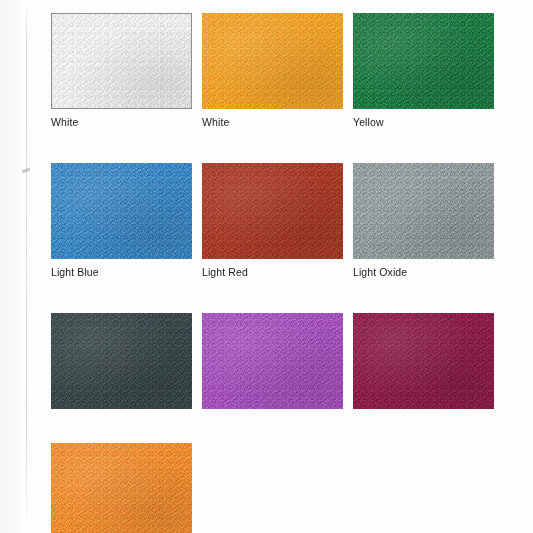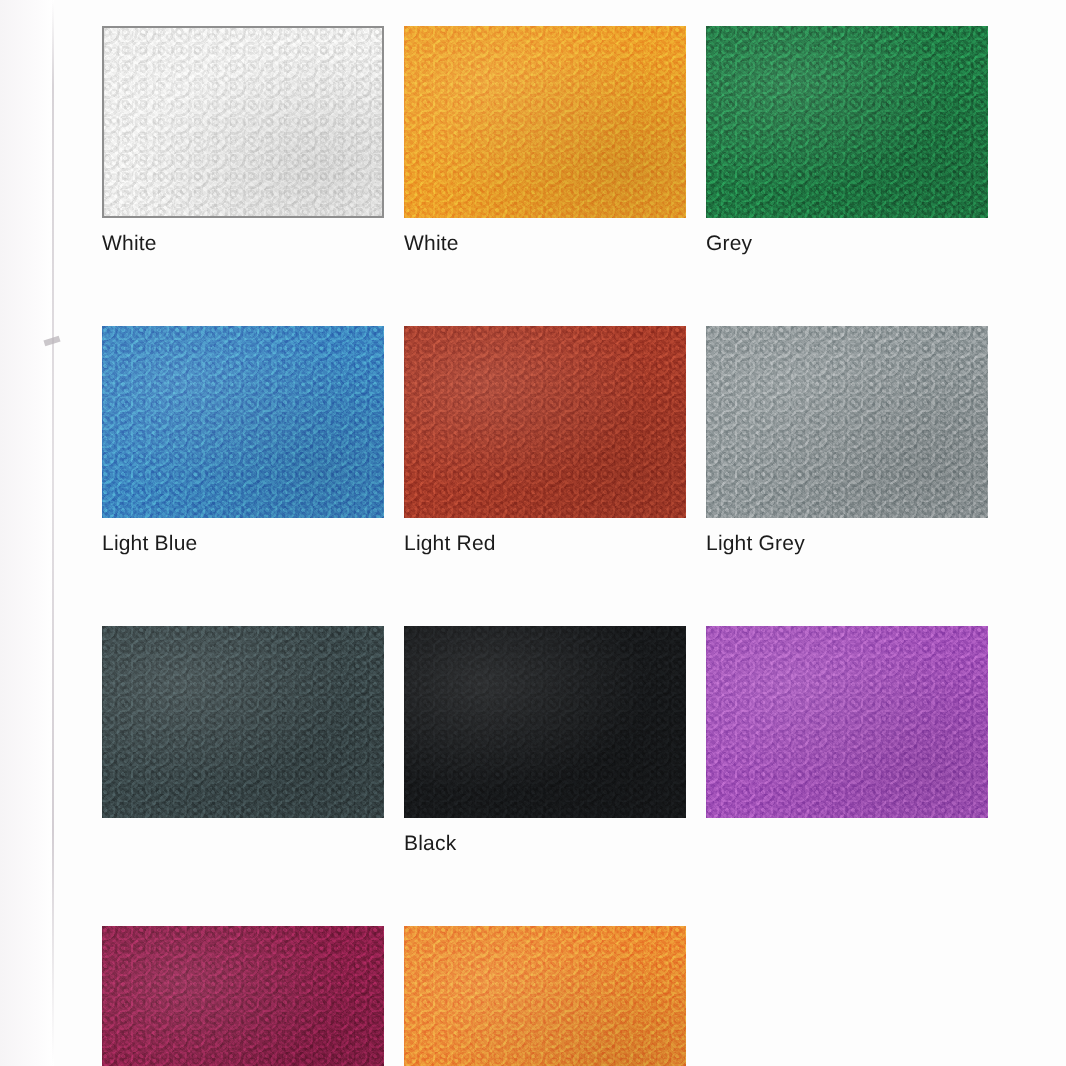--- a/index.html
+++ b/index.html
@@ -158,56 +158,49 @@
       <div class="swatch-cell">
         <div class="swatch-chip" style="background-color: rgb(237, 160, 42);"></div>
         <div class="swatch-caption">
           <span class="swatch-label">White</span>
           <span class="swatch-note is-empty"></span>
         </div>
       </div>
       <div class="swatch-cell">
         <div class="swatch-chip" style="background-color: rgb(32, 122, 68);"></div>
         <div class="swatch-caption">
-          <span class="swatch-label">Grey</span>
+          <span class="swatch-label">Yellow</span>
           <span class="swatch-note is-empty"></span>
         </div>
       </div>
       <div class="swatch-cell">
         <div class="swatch-chip" style="background-color: rgb(61, 135, 193);"></div>
         <div class="swatch-caption">
           <span class="swatch-label">Light Blue</span>
           <span class="swatch-note is-empty"></span>
         </div>
       </div>
       <div class="swatch-cell">
         <div class="swatch-chip" style="background-color: rgb(167, 59, 41);"></div>
         <div class="swatch-caption">
           <span class="swatch-label">Light Red</span>
           <span class="swatch-note is-empty"></span>
         </div>
       </div>
       <div class="swatch-cell">
         <div class="swatch-chip" style="background-color: rgb(145, 153, 155);"></div>
         <div class="swatch-caption">
-          <span class="swatch-label">Light Grey</span>
+          <span class="swatch-label">Light Oxide</span>
           <span class="swatch-note is-empty"></span>
         </div>
       </div>
       <div class="swatch-cell">
         <div class="swatch-chip" style="background-color: rgb(58, 72, 74);"></div>
       </div>
       <div class="swatch-cell">
-        <div class="swatch-chip" style="background-color: rgb(23, 25, 27);"></div>
-        <div class="swatch-caption">
-          <span class="swatch-label">Black</span>
-          <span class="swatch-note is-empty"></span>
-        </div>
-      </div>
-      <div class="swatch-cell">
         <div class="swatch-chip" style="background-color: rgb(163, 82, 186);"></div>
       </div>
       <div class="swatch-cell">
         <div class="swatch-chip" style="background-color: rgb(138, 31, 73);"></div>
       </div>
       <div class="swatch-cell">
         <div class="swatch-chip" style="background-color: rgb(236, 140, 49);"></div>
       </div>
     </div>
 

